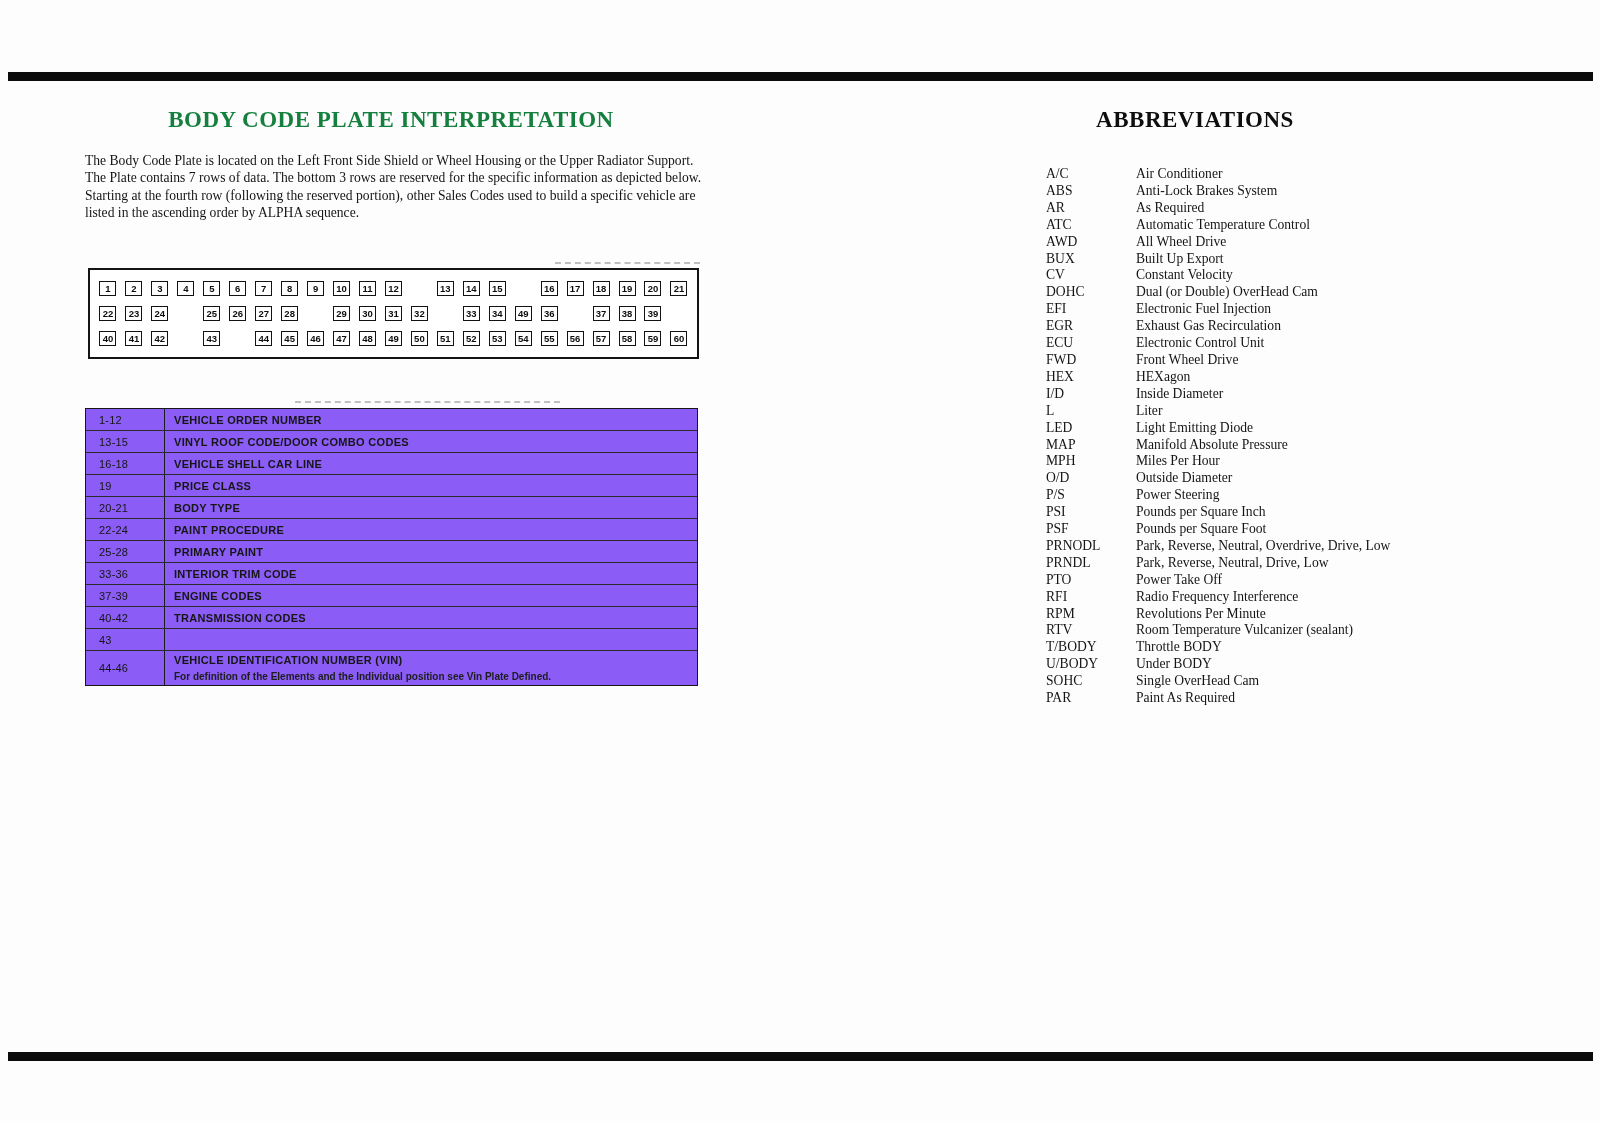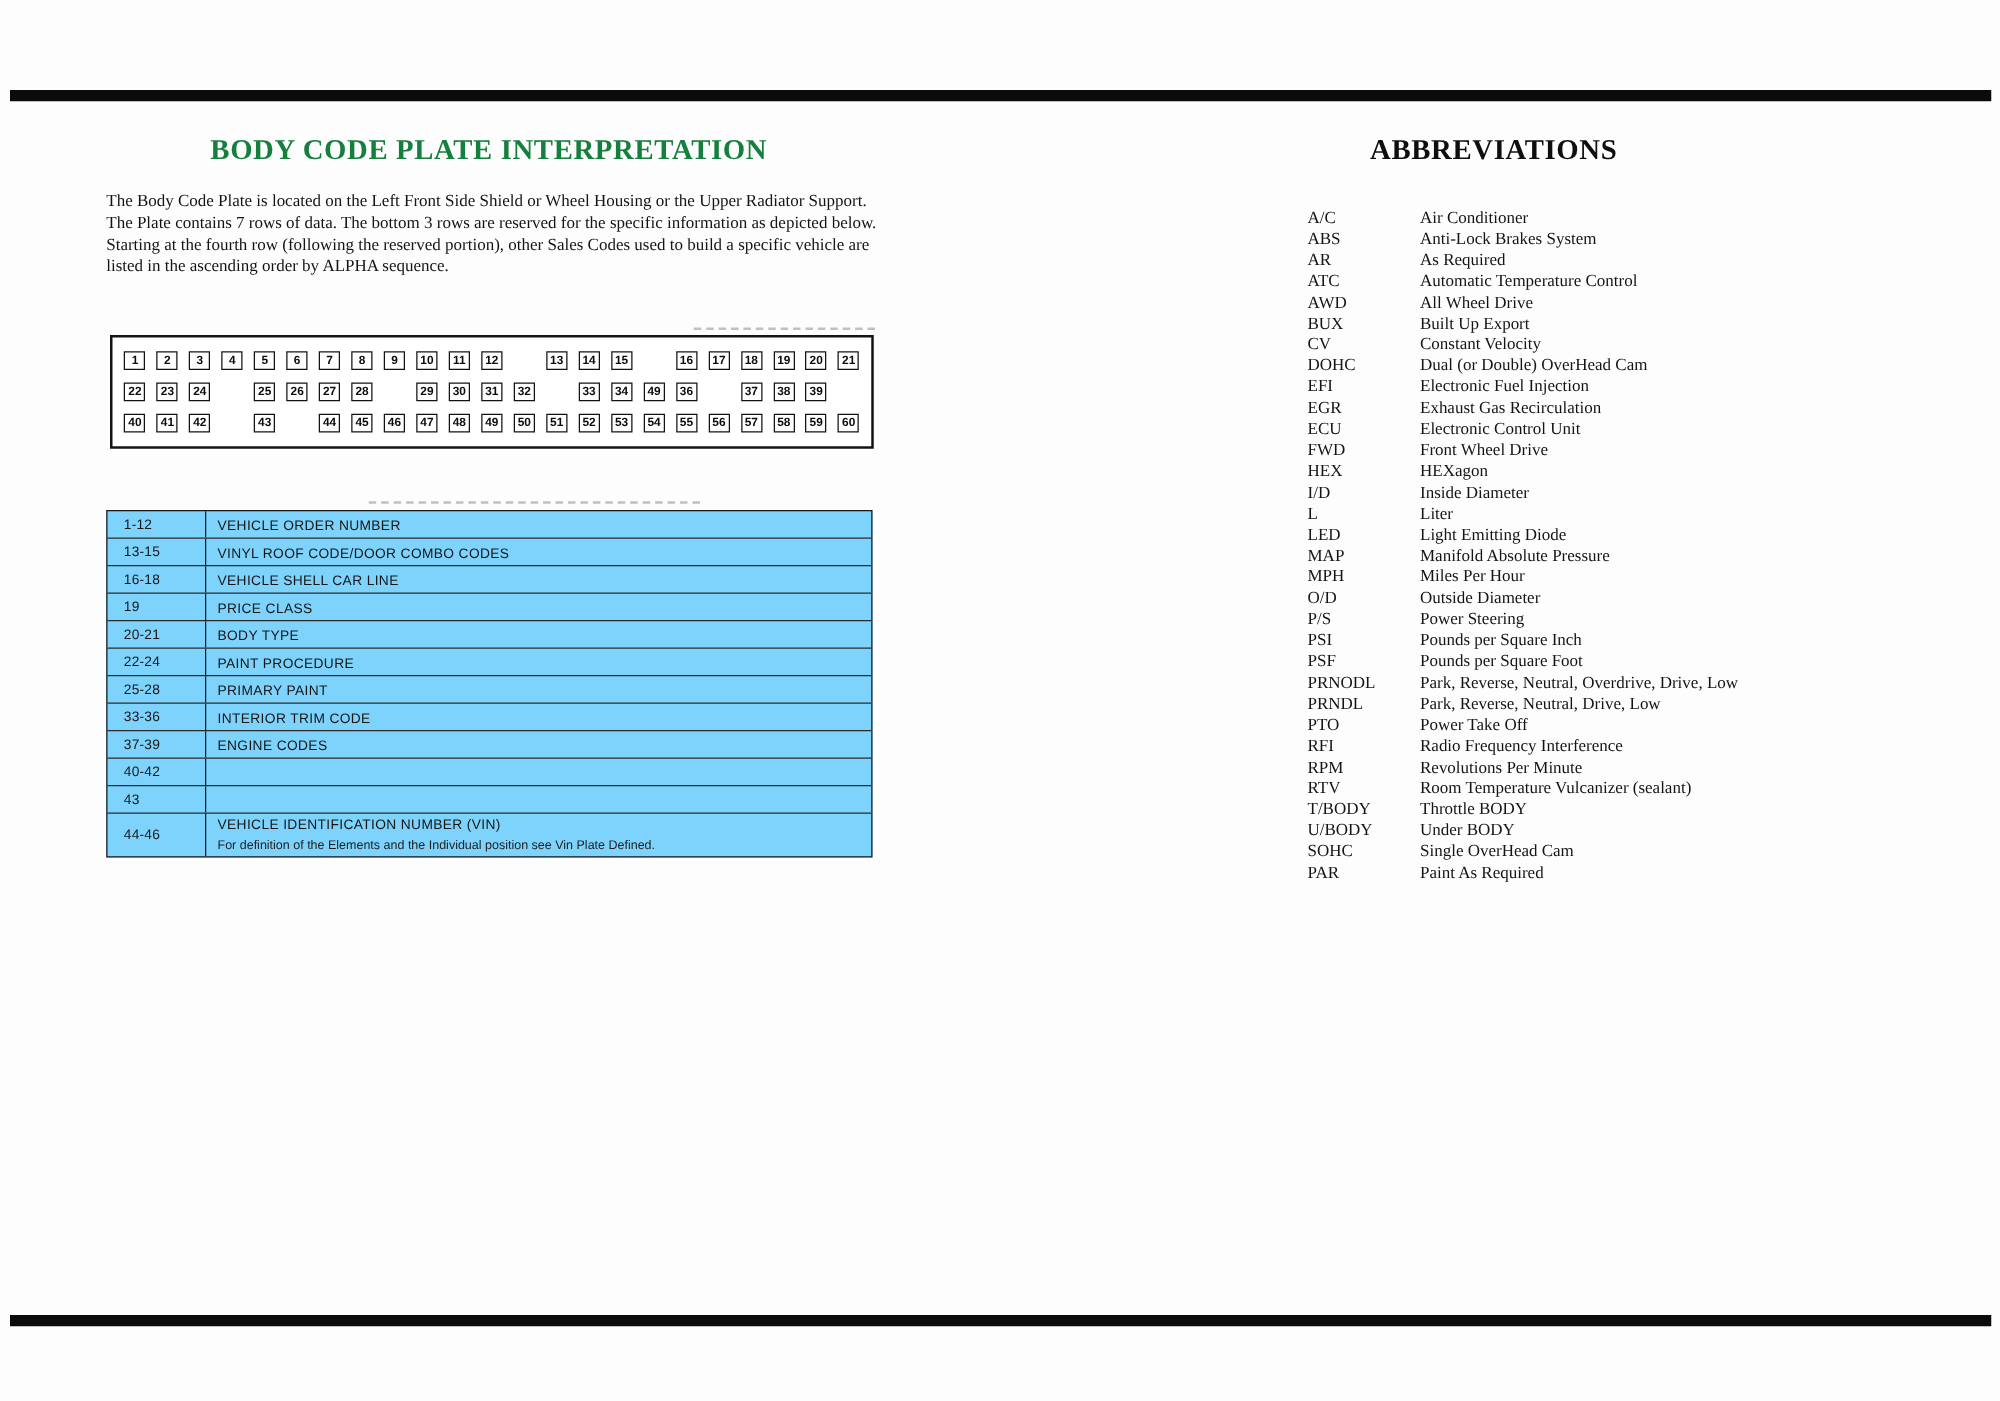--- a/index.html
+++ b/index.html
@@ -40,31 +40,31 @@
     border:1.6px solid #121212;
     display:flex; align-items:center; justify-content:center;
     font-family:"Liberation Sans", sans-serif;
     font-size:9.5px; font-weight:bold; color:#0c0c0c;
     background:#fff;
   }
   .numbox:empty { visibility:hidden; }
 
   .codes-table {
     position:absolute; left:85px; top:408px; width:613px;
-    border:1.6px solid #171717; background:#7dd3fc;
+    border:1.6px solid #171717; background:#8b5cf6;
     font-family:"Liberation Sans", sans-serif;
   }
   .t-row { display:flex; min-height:22px; border-bottom:1px solid #2b2b2b; align-items:stretch; }
   .t-row:last-child { border-bottom:none; }
   .t-range {
     width:79px; flex:0 0 79px; border-right:1.2px solid #1c1c1c;
     display:flex; align-items:center; padding-left:13px;
     font-size:11px; color:#161616; letter-spacing:.2px;
   }
-  .t-label-wrap { flex:1; display:flex; flex-direction:column; justify-content:flex-end; padding:3px 6px 3px 9px; }
+  .t-label-wrap { flex:1; display:flex; flex-direction:column; justify-content:center; padding:3px 6px 3px 9px;font-weight:bold; }
   .t-label { font-size:11px; color:#161616; letter-spacing:.3px; }
   .t-note { font-size:10px; color:#1d1d1d; margin-top:5px; }
   .t-note:empty { display:none; }
 
   
   .right-title {
     position:absolute; left:1018px; top:107px; width:354px;
     text-align:center; font-size:23px; font-weight:bold; letter-spacing:.5px;
     font-family:"Liberation Serif", serif; color:#0e0e0e;
   }
@@ -372,20 +372,24 @@
   </div>
     <div class="t-row">
     <div class="t-range">37-39</div>
     <div class="t-label-wrap">
       <div class="t-label">ENGINE CODES</div>
 
     </div>
   </div>
     <div class="t-row">
     <div class="t-range">40-42</div>
+    <div class="t-label-wrap">
+      <div class="t-label">TRANSMISSION CODES</div>
+
+    </div>
   </div>
     <div class="t-row">
     <div class="t-range">43</div>
   </div>
     <div class="t-row">
     <div class="t-range">44-46</div>
     <div class="t-label-wrap">
       <div class="t-label">VEHICLE IDENTIFICATION NUMBER (VIN)</div>
       <div class="t-note">For definition of the Elements and the Individual position see Vin Plate Defined.</div>
     </div>

